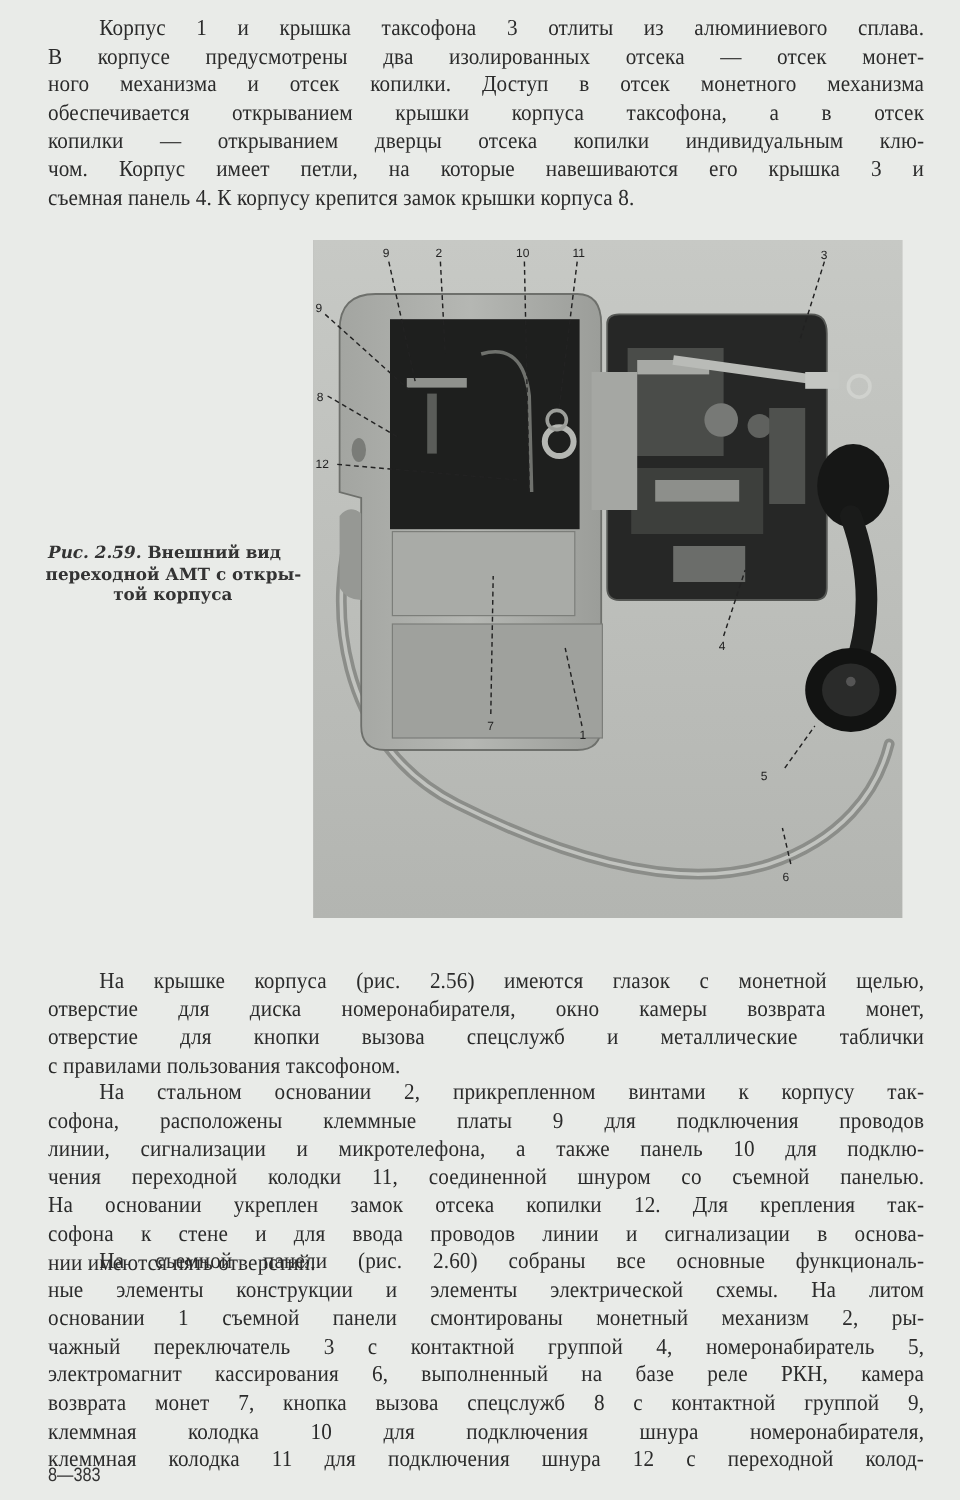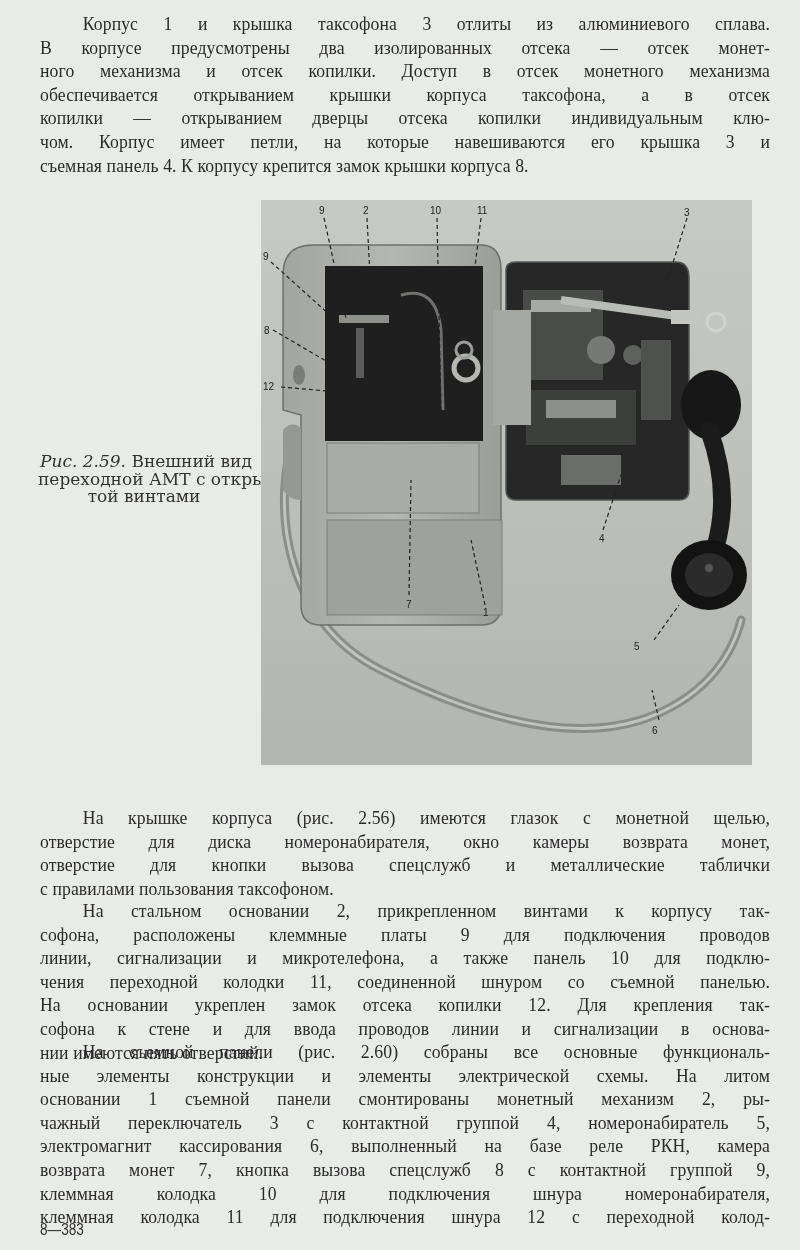--- a/index.html
+++ b/index.html
@@ -22,22 +22,22 @@
     .para .line { display: block; white-space: nowrap; text-align: justify; text-align-last: justify; }
     .para .line.last { text-align-last: left; }
     .para .line.indent { padding-left: 46px; }
     #p1 { top: 12px; }
     #p2 { top: 806px; }
     #p3 { top: 899px; }
     #p4 { top: 1040px; }
 
     .caption {
       position: absolute; left: 38px; top: 453px; width: 212px;
-      font-family: "DejaVu Serif", serif; font-size: 17px; line-height: 17.5px;
-      color: #333; text-align: center;
+      font-family: "DejaVu Serif", serif; font-size: 14px; line-height: 17.5px;
+      color: #333; text-align: center; font-weight: bold;
     }
     .caption .cl { display: block; white-space: nowrap; }
     .caption .cl1 { text-align: left; padding-left: 2px; }
     .caption i { font-style: italic; }
 
     .figure {
       position: absolute; left: 261px; top: 200px; width: 491px; height: 565px;
       background: #b8bab6;
       overflow: hidden;
     }
@@ -63,21 +63,21 @@
     <span class="line">ного механизма и отсек копилки. Доступ в отсек монетного механизма</span>
     <span class="line">обеспечивается открыванием крышки корпуса таксофона, а в отсек</span>
     <span class="line">копилки — открыванием дверцы отсека копилки индивидуальным клю-</span>
     <span class="line">чом. Корпус имеет петли, на которые навешиваются его крышка 3 и</span>
     <span class="line last">съемная панель 4. К корпусу крепится замок крышки корпуса 8.</span>
   </div>
 
   <div class="caption">
     <span class="cl cl1"><i>Рис. 2.59.</i> <span>Внешний вид</span></span>
     <span class="cl">переходной АМТ с откры-</span>
-    <span class="cl">той винтами</span>
+    <span class="cl">той корпуса</span>
   </div>
 
   <div class="figure">
     <svg width="491" height="565" viewBox="0 0 491 565" xmlns="http://www.w3.org/2000/svg">
       <defs>
         <linearGradient id="bg" x1="0" y1="0" x2="0" y2="1">
           <stop offset="0" stop-color="#c7c9c5"></stop>
           <stop offset="1" stop-color="#b3b5b1"></stop>
         </linearGradient>
         <linearGradient id="case" x1="0" y1="0" x2="1" y2="0">

